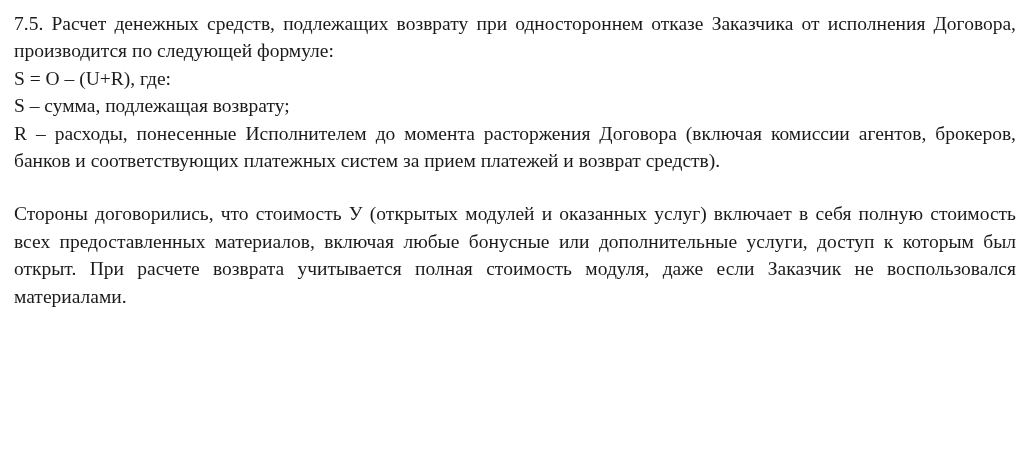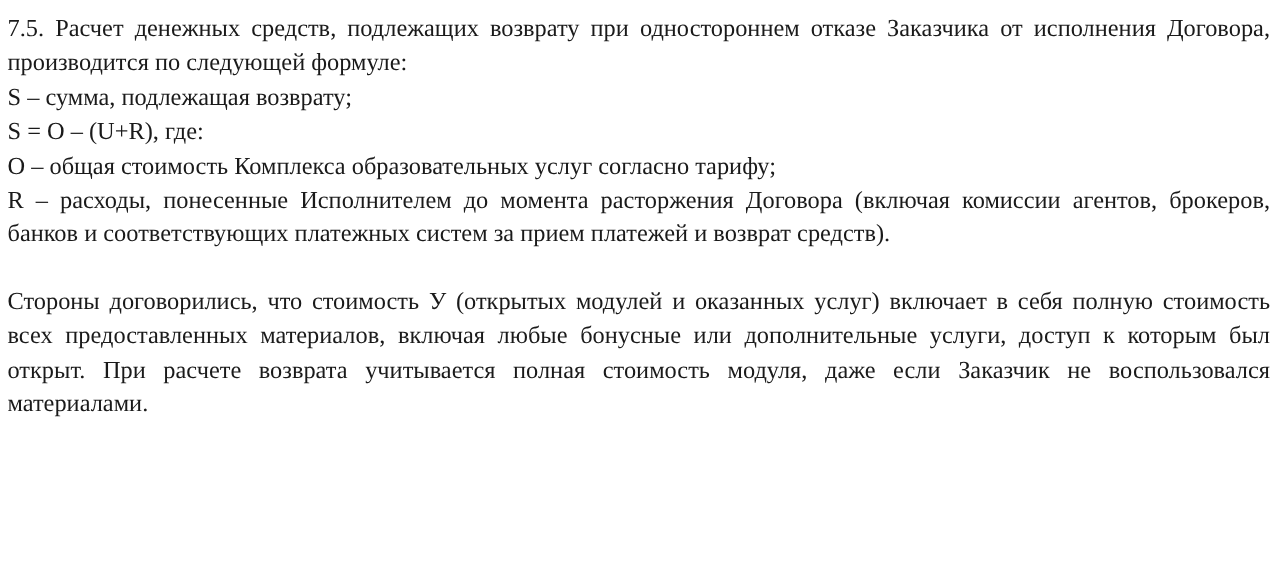--- a/index.html
+++ b/index.html
@@ -11,21 +11,21 @@
     width: 1030px;
     height: 463px;
     overflow: hidden;
     font-family: "Liberation Serif", "DejaVu Serif", serif;
     color: #1a1a1a;
   }
   .page {
     width: 1030px;
     height: 463px;
     box-sizing: border-box;
-    padding: 10px 14px 0 6px;
+    padding: 10px 14px 0 14px;
   }
   .para {
     font-size: 19.5px;
     line-height: 1.405;
     text-align: justify;
     text-justify: inter-word;
     margin: 0;
     color: #1a1a1a;
     hyphens: none;
   }
@@ -39,25 +39,24 @@
     text-indent: 0;
   }
 </style>
 </head>
 <body>
 
 <div class="page">
 
   <p class="para lead">7.5. Расчет денежных средств, подлежащих возврату при одностороннем отказе Заказчика от исполнения Договора, производится по следующей формуле:</p>
 
+  <p class="para">S = O – (U+R), где:</p>
+
   <p class="para">S – сумма, подлежащая возврату;</p>
 
-  <p class="para">S = O – (U+R), где:</p>
-
-  <p class="para">O – общая стоимость Комплекса образовательных услуг согласно тарифу;</p>
 
 
   <p class="para">R – расходы, понесенные Исполнителем до момента расторжения Договора (включая комиссии агентов, брокеров, банков и соответствующих платежных систем за прием платежей и возврат средств).</p>
 
   <div class="gap"></div>
 
   <p class="para">Стороны договорились, что стоимость У (открытых модулей и оказанных услуг) включает в себя полную стоимость всех предоставленных материалов, включая любые бонусные или дополнительные услуги, доступ к которым был открыт. При расчете возврата учитывается полная стоимость модуля, даже если Заказчик не воспользовался материалами.</p>
 
 </div>
 

